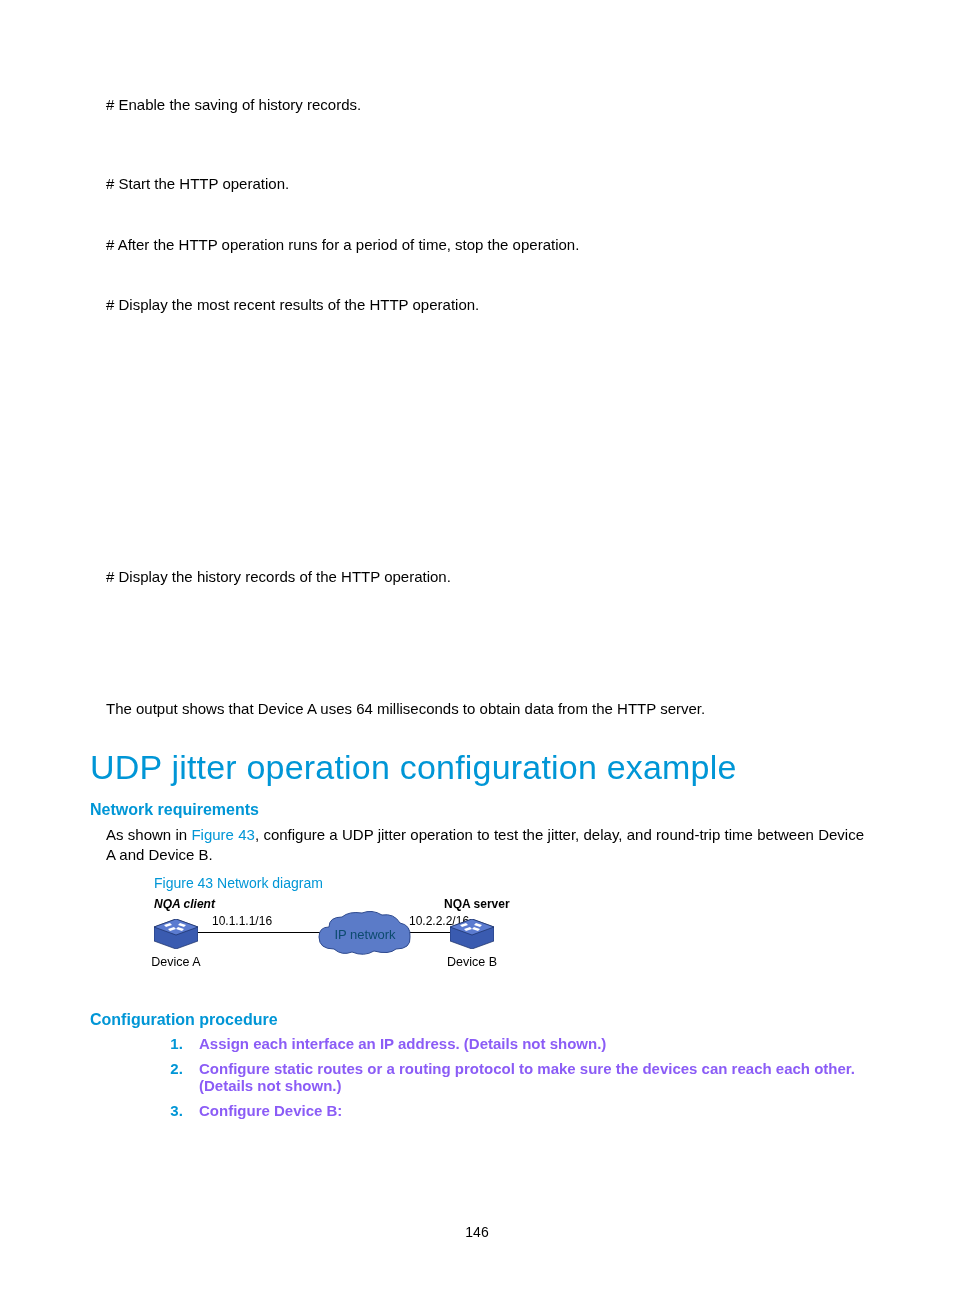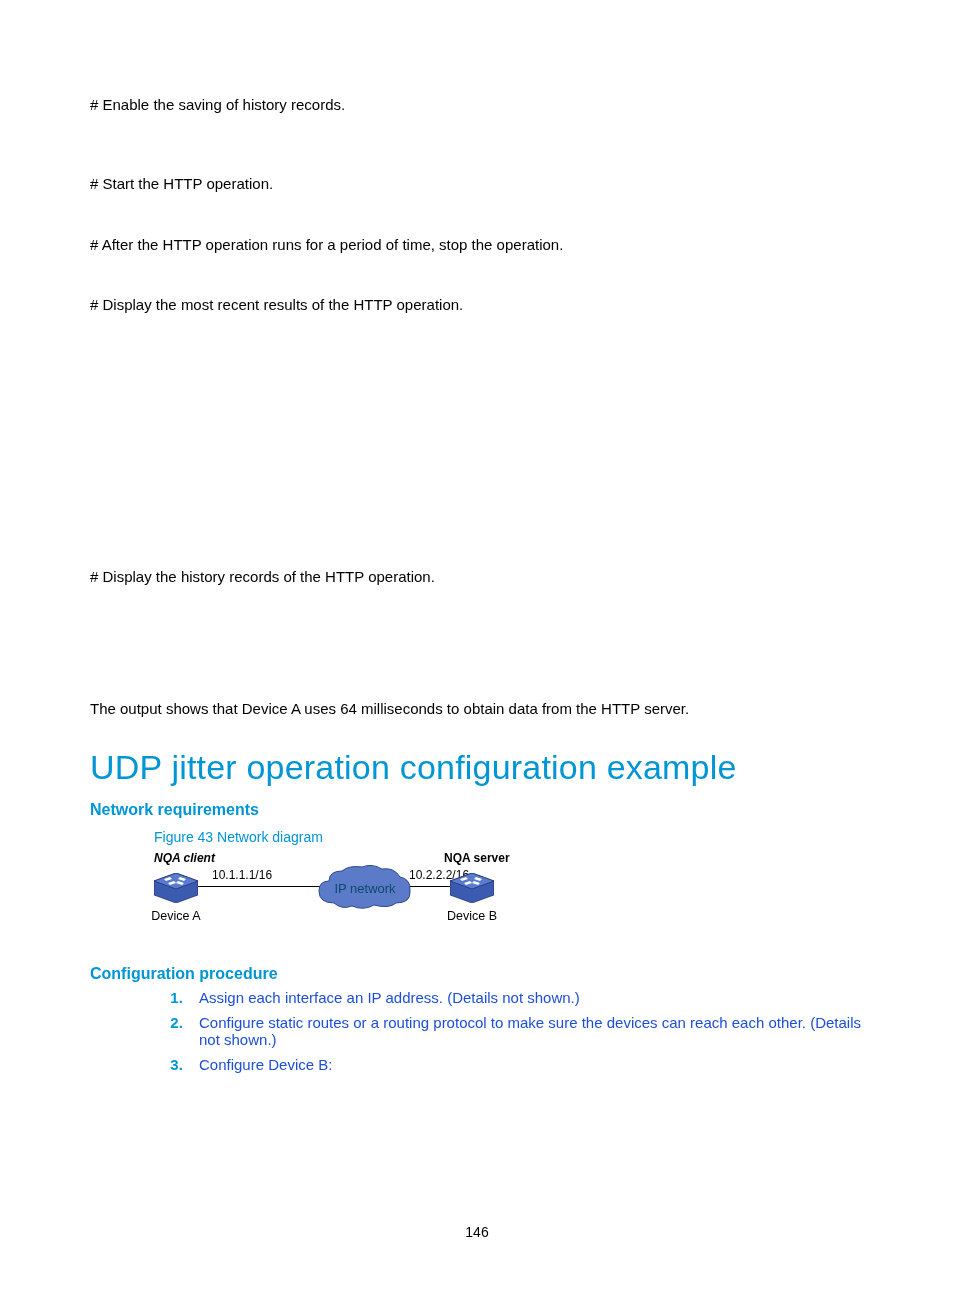--- a/index.html
+++ b/index.html
@@ -15,21 +15,21 @@
     box-sizing: border-box;
     font-stretch: condensed;
   }
   .page {
     padding: 95px 90px 0 90px;
   }
   .indent {
     margin-left: 64px;
   }
   .para {
-    margin: 0 0 4px 0;
+    margin: 0 0 4px 16px;
     line-height: 1.35;
   }
   .gap-md { height: 36px; }
   .gap-lg { height: 55px; }
   .gap-xl { height: 248px; }
   .gap-hist { height: 108px; }
   .h1 {
     color: #0096d6;
     font-size: 34px;
     font-weight: normal;
@@ -58,22 +58,22 @@
     margin: 6px 0 0 0;
     padding-left: 97px;
     color: #0096d6;
     font-weight: bold;
   }
   ol.steps li {
     margin-bottom: 8px;
     padding-left: 12px;
   }
   ol.steps li span {
-    color: #1d4ed8;
-    font-weight: normal;
+    color: #8b5cf6;
+    font-weight: bold;
   }
   
   .diagram {
     margin-left: 64px;
     width: 410px;
     height: 88px;
     position: relative;
     font-size: 12px;
   }
   .diag-label-top {
@@ -150,20 +150,23 @@
 
   <p class="para indent"># Display the history records of the HTTP operation.</p>
   <div class="gap-hist"></div>
 
   <p class="para indent">The output shows that Device A uses 64 milliseconds to obtain data from the HTTP server.</p>
 
   <h1 class="h1">UDP jitter operation configuration example</h1>
 
   <h2 class="h2">Network requirements</h2>
 
+  <p class="para indent justify">
+    <span>As shown in </span><span class="link">Figure 43</span><span>, configure a UDP jitter operation to test the jitter, delay, and round-trip time between Device A and Device B.</span>
+  </p>
 
   <p class="fig-caption">Figure 43 Network diagram</p>
 
   <div class="diagram">
     <div class="diag-label-top" style="left:0;font-style:italic;">NQA client</div>
     <div class="diag-label-top" style="left:290px;">NQA server</div>
 
     <div class="diag-line" style="left:44px; width:126px;"></div>
 
     <div class="diag-line" style="left:250px; width:48px;"></div>

